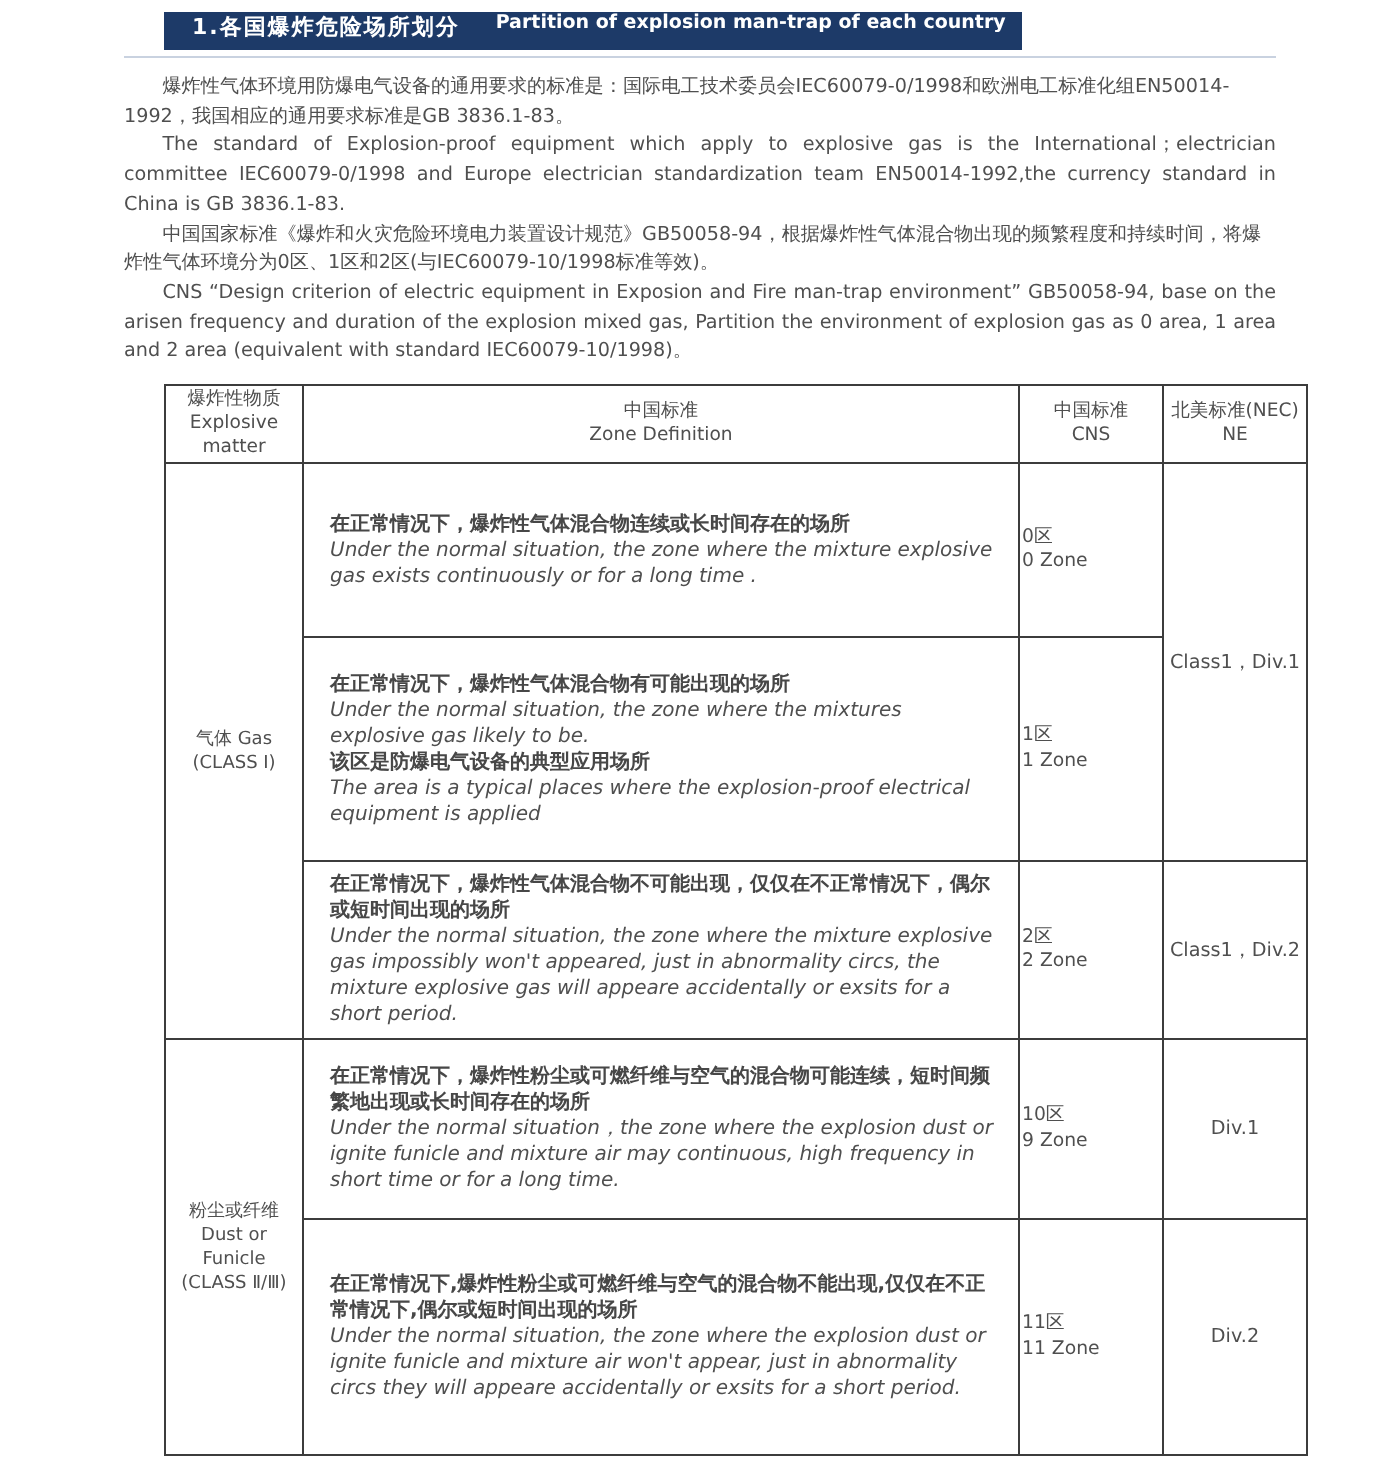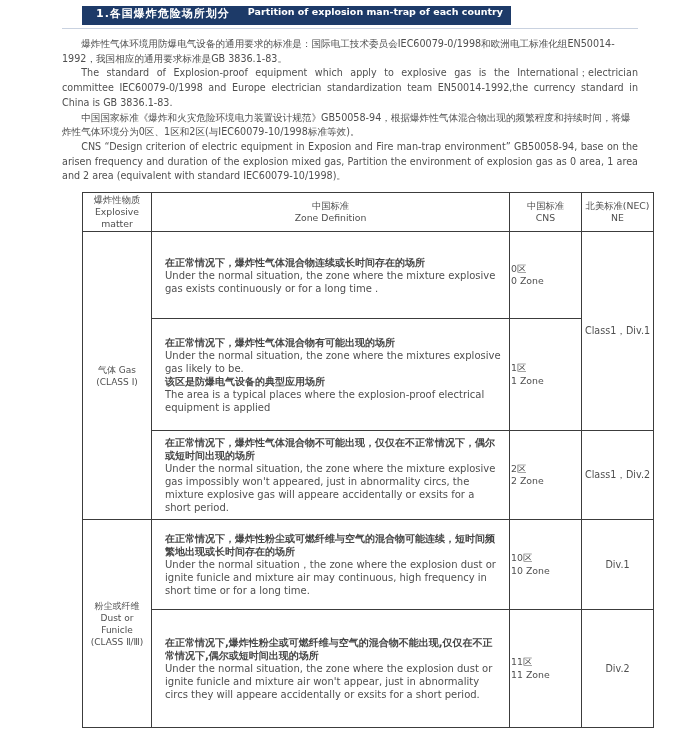--- a/index.html
+++ b/index.html
@@ -59,21 +59,21 @@
 
   tr.r1{height:87px;}
   tr.r2{height:112px;}
   tr.r3{height:89px;}
   tr.r4{height:90px;}
   tr.r5{height:118px;}
 
   td.matter{text-align:center;font-size:9px;line-height:12px;padding:2px;}
   td.def{padding:4px 8px 4px 13px;font-size:10px;line-height:13px;}
   td.def .cn{font-weight:bold;color:#474747;}
-  td.def .en{text-align:left;}
+  td.def .en{text-align:left;font-style:italic;}
   td.cns{font-size:9.4px;line-height:12.5px;}
   td.nec{text-align:center;font-size:9.6px;}
 
   
   .footer{margin-top:10px;}
   .footer p{margin:0;font-size:9.6px;line-height:15.5px;}
 </style>
 </head>
 <body>
 
@@ -165,21 +165,21 @@
             <div>粉尘或纤维</div>
             <div>Dust or Funicle</div>
             <div>(CLASS Ⅱ/Ⅲ)</div>
           </td>
           <td class="def">
             <div class="cn">在正常情况下，爆炸性粉尘或可燃纤维与空气的混合物可能连续，短时间频繁地出现或长时间存在的场所</div>
             <div class="en">Under the normal situation，the zone where the explosion dust or ignite funicle and mixture air may continuous, high frequency in short time or for a long time.</div>
           </td>
           <td class="cns">
             <div>10区</div>
-            <div>10 Zone</div>
+            <div>9 Zone</div>
           </td>
           <td class="nec">Div.1</td>
         </tr>
         <tr class="r5">
           <td class="def">
             <div class="cn">在正常情况下,爆炸性粉尘或可燃纤维与空气的混合物不能出现,仅仅在不正常情况下,偶尔或短时间出现的场所</div>
             <div class="en">Under the normal situation, the zone where the explosion dust or ignite funicle and mixture air won't appear, just in abnormality circs they will appeare accidentally or exsits for a short period.</div>
           </td>
           <td class="cns">
             <div>11区</div>

